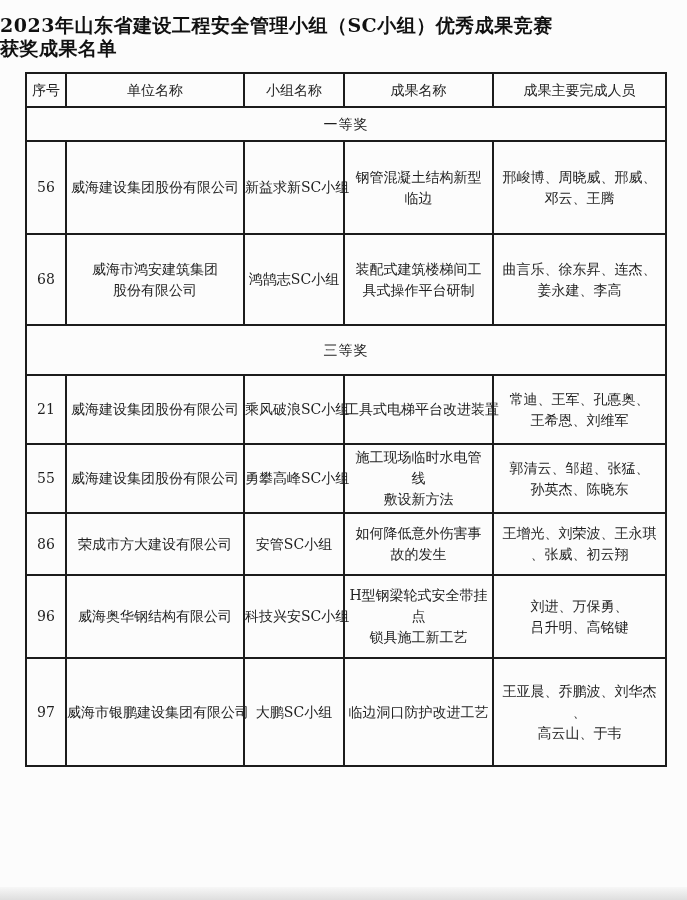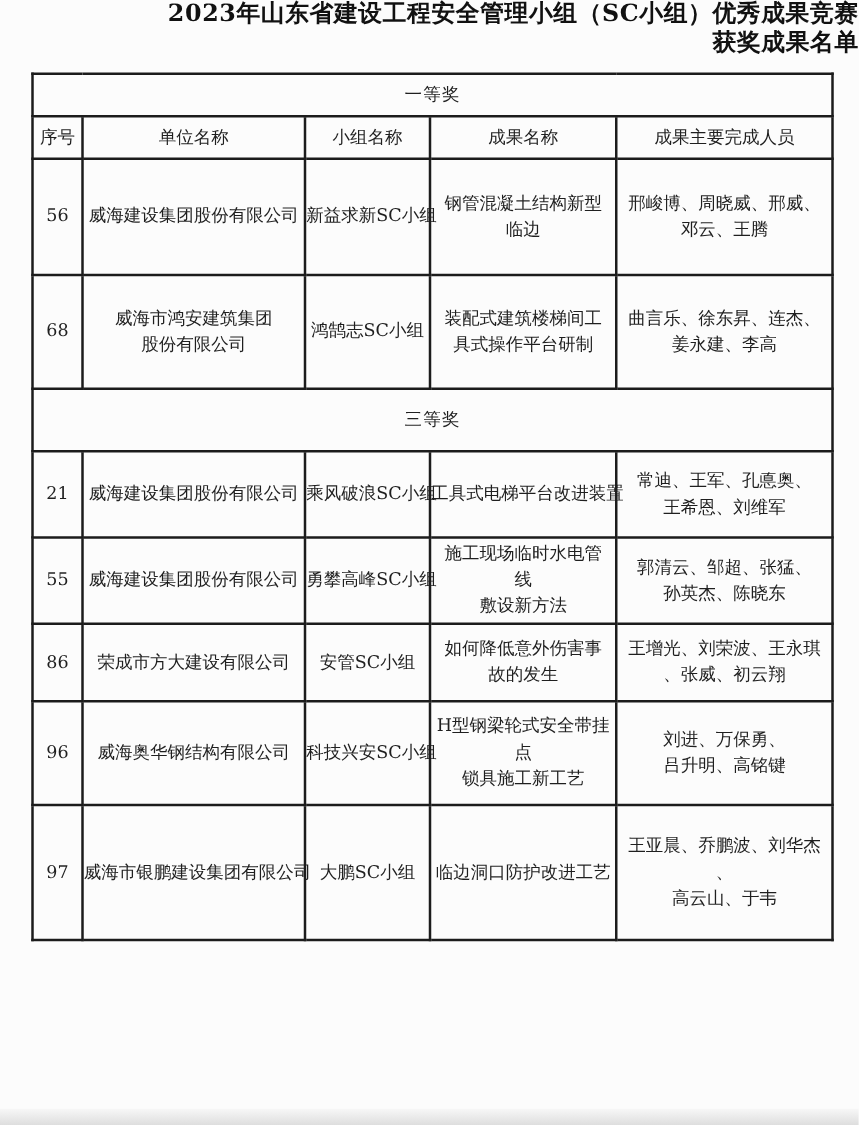--- a/index.html
+++ b/index.html
@@ -4,21 +4,21 @@
 <style>
   html,body{margin:0;padding:0;}
   body{
     width:687px;height:900px;position:relative;overflow:hidden;
     background:#fcfcfc;
     font-family:"DejaVu Serif","Liberation Serif",serif;
     color:#1a1a1a;
   }
   .page{width:687px;height:900px;position:relative;}
   .title{
-    text-align:right;
+    padding-top:14px;text-align:left;
     font-size:19px;font-weight:700;line-height:23px;letter-spacing:.5px;
     color:#111;
   }
   table.doc{
     border-collapse:collapse;table-layout:fixed;
     width:640px;margin:12px 0 0 25px;
     border:2px solid #1c1c1c;
   }
   table.doc td, table.doc th{
     border:2px solid #1c1c1c;
@@ -47,28 +47,28 @@
   <table class="doc">
     <colgroup>
       <col style="width:40px">
       <col style="width:178px">
       <col style="width:100px">
       <col style="width:149px">
       <col style="width:173px">
     </colgroup>
     <tbody id="grid-body">
         <tr style="height: 34px;">
-          <td colspan="5" class="section">一等奖</td>
-        </tr>
-        <tr style="height: 34px;">
           <th>序号</th>
           <th>单位名称</th>
           <th>小组名称</th>
           <th>成果名称</th>
           <th>成果主要完成人员</th>
+        </tr>
+        <tr style="height: 34px;">
+          <td colspan="5" class="section">一等奖</td>
         </tr>
         <tr style="height: 93px;">
           <td>56</td>
           <td>威海建设集团股份有限公司</td>
           <td>新益求新SC小组</td>
           <td>钢管混凝土结构新型
 临边</td>
           <td>邢峻博、周晓威、邢威、
 邓云、王腾</td>
         </tr>

